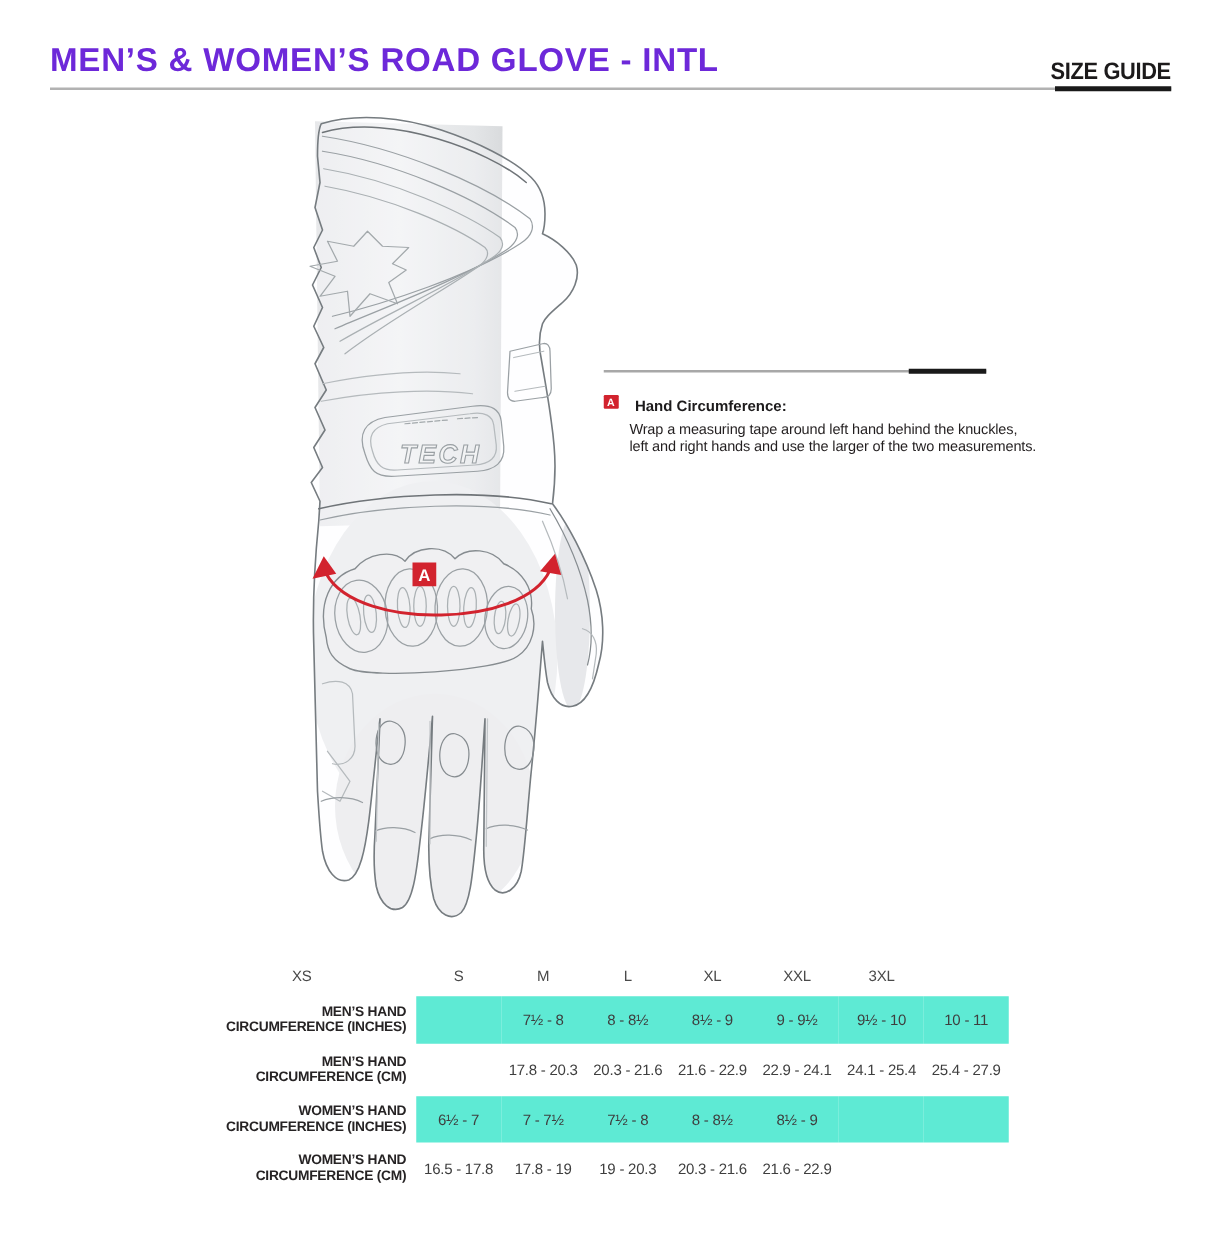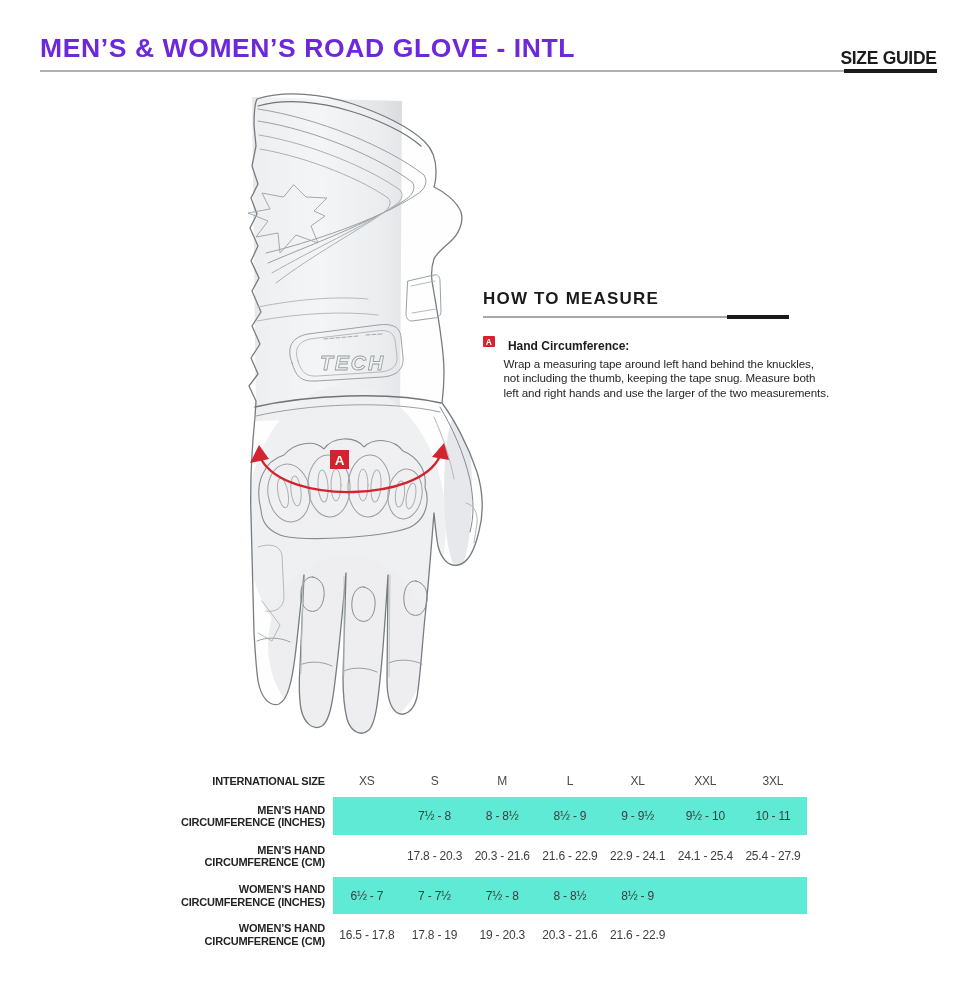--- a/index.html
+++ b/index.html
@@ -156,38 +156,35 @@
       <polygon points="31,360 22,378 41,374" fill="#d2232e"></polygon>
       <polygon points="216,358 204,372 221,375" fill="#d2232e"></polygon>
       <rect x="102" y="365" width="19" height="19" fill="#d2232e"></rect>
       <text x="111.5" y="380" text-anchor="middle" font-family="Liberation Sans, sans-serif" font-size="13.5" font-weight="bold" fill="#ffffff">A</text>
     </g>
 
     <text x="92" y="285" font-family="Liberation Sans, sans-serif" font-size="21" font-weight="bold" font-style="italic" letter-spacing="2" fill="#f2f3f4" stroke="#9aa0a4" stroke-width="0.9">TECH</text>
   </svg>
 
   <div id="htm">
-    <h2>HOW TO MEASURE</h2>
     <div class="rule">
       <div class="blackseg"></div>
     </div>
     <div class="item">
       <span class="abadge">A</span>
       <span class="item-title">Hand Circumference:</span>
       <div class="lines">
         <div>Wrap a measuring tape around left hand behind the knuckles,</div>
-        <div>not including the thumb, keeping the tape snug. Measure both</div>
         <div>left and right hands and use the larger of the two measurements.</div>
       </div>
     </div>
   </div>
 
   <div id="size-table">
       <div class="trow" style="height: 32px;">
-        <div class="lab">INTERNATIONAL SIZE</div>
         <div class="val hdr">XS</div>
         <div class="val hdr">S</div>
         <div class="val hdr">M</div>
         <div class="val hdr">L</div>
         <div class="val hdr">XL</div>
         <div class="val hdr">XXL</div>
         <div class="val hdr">3XL</div>
       </div>
       <div class="trow" style="height: 38px;">
         <div class="lab">

